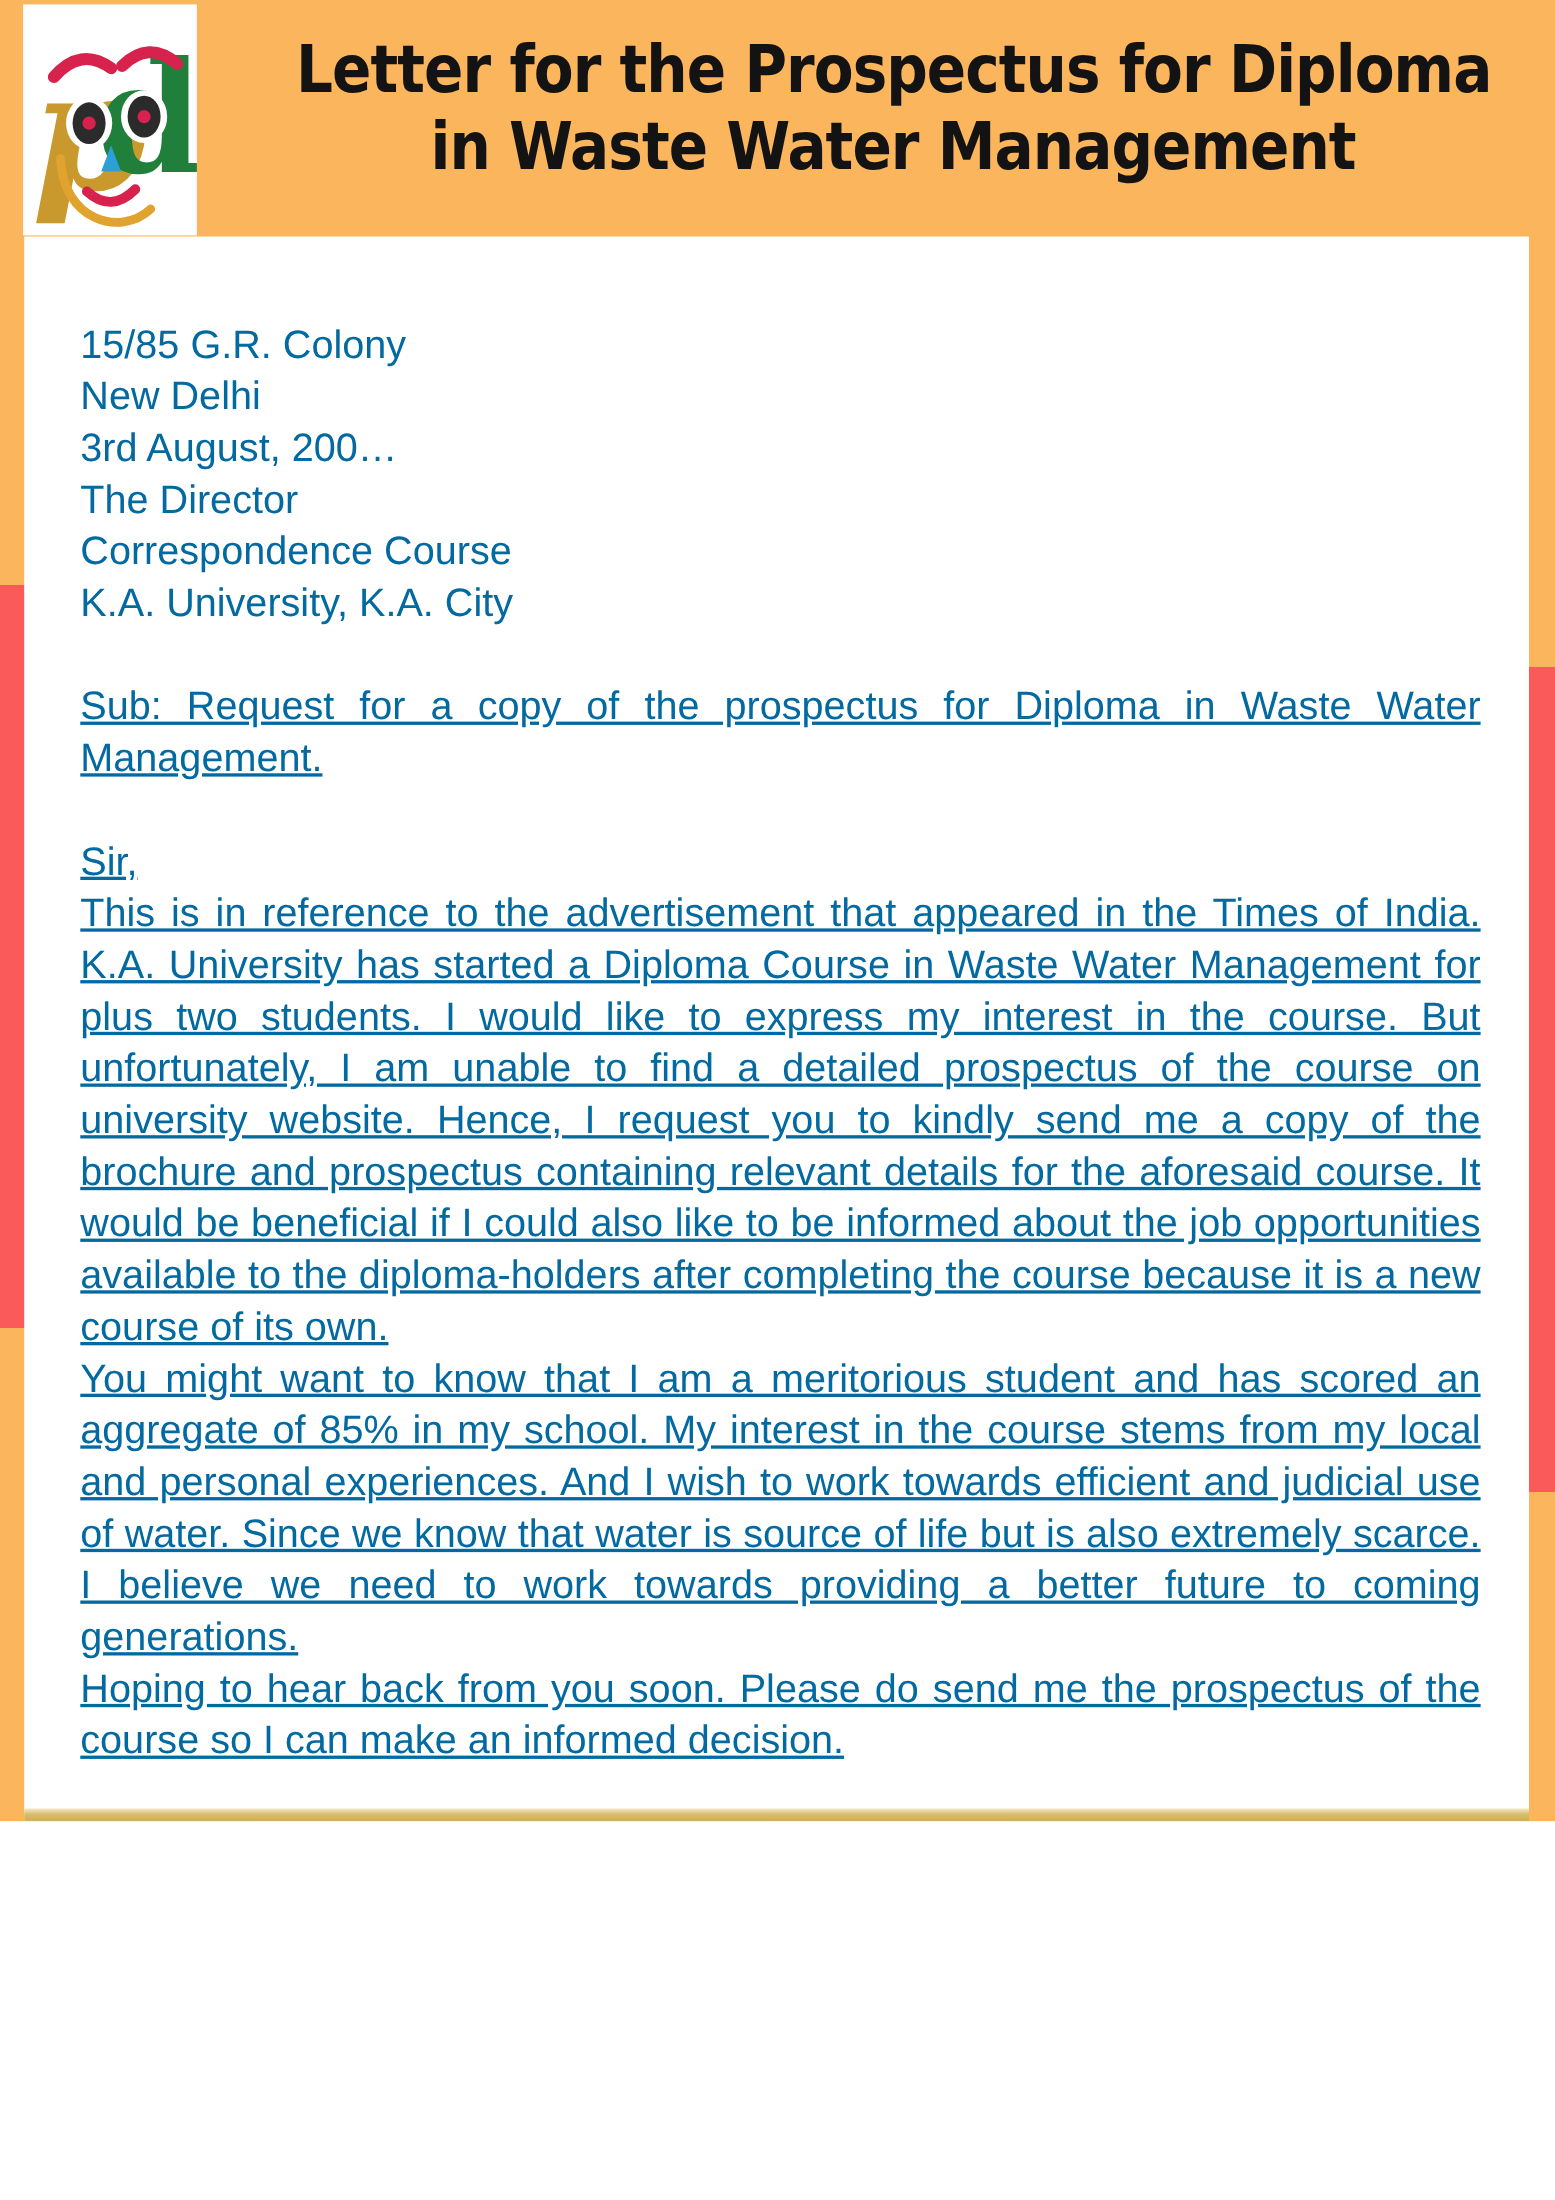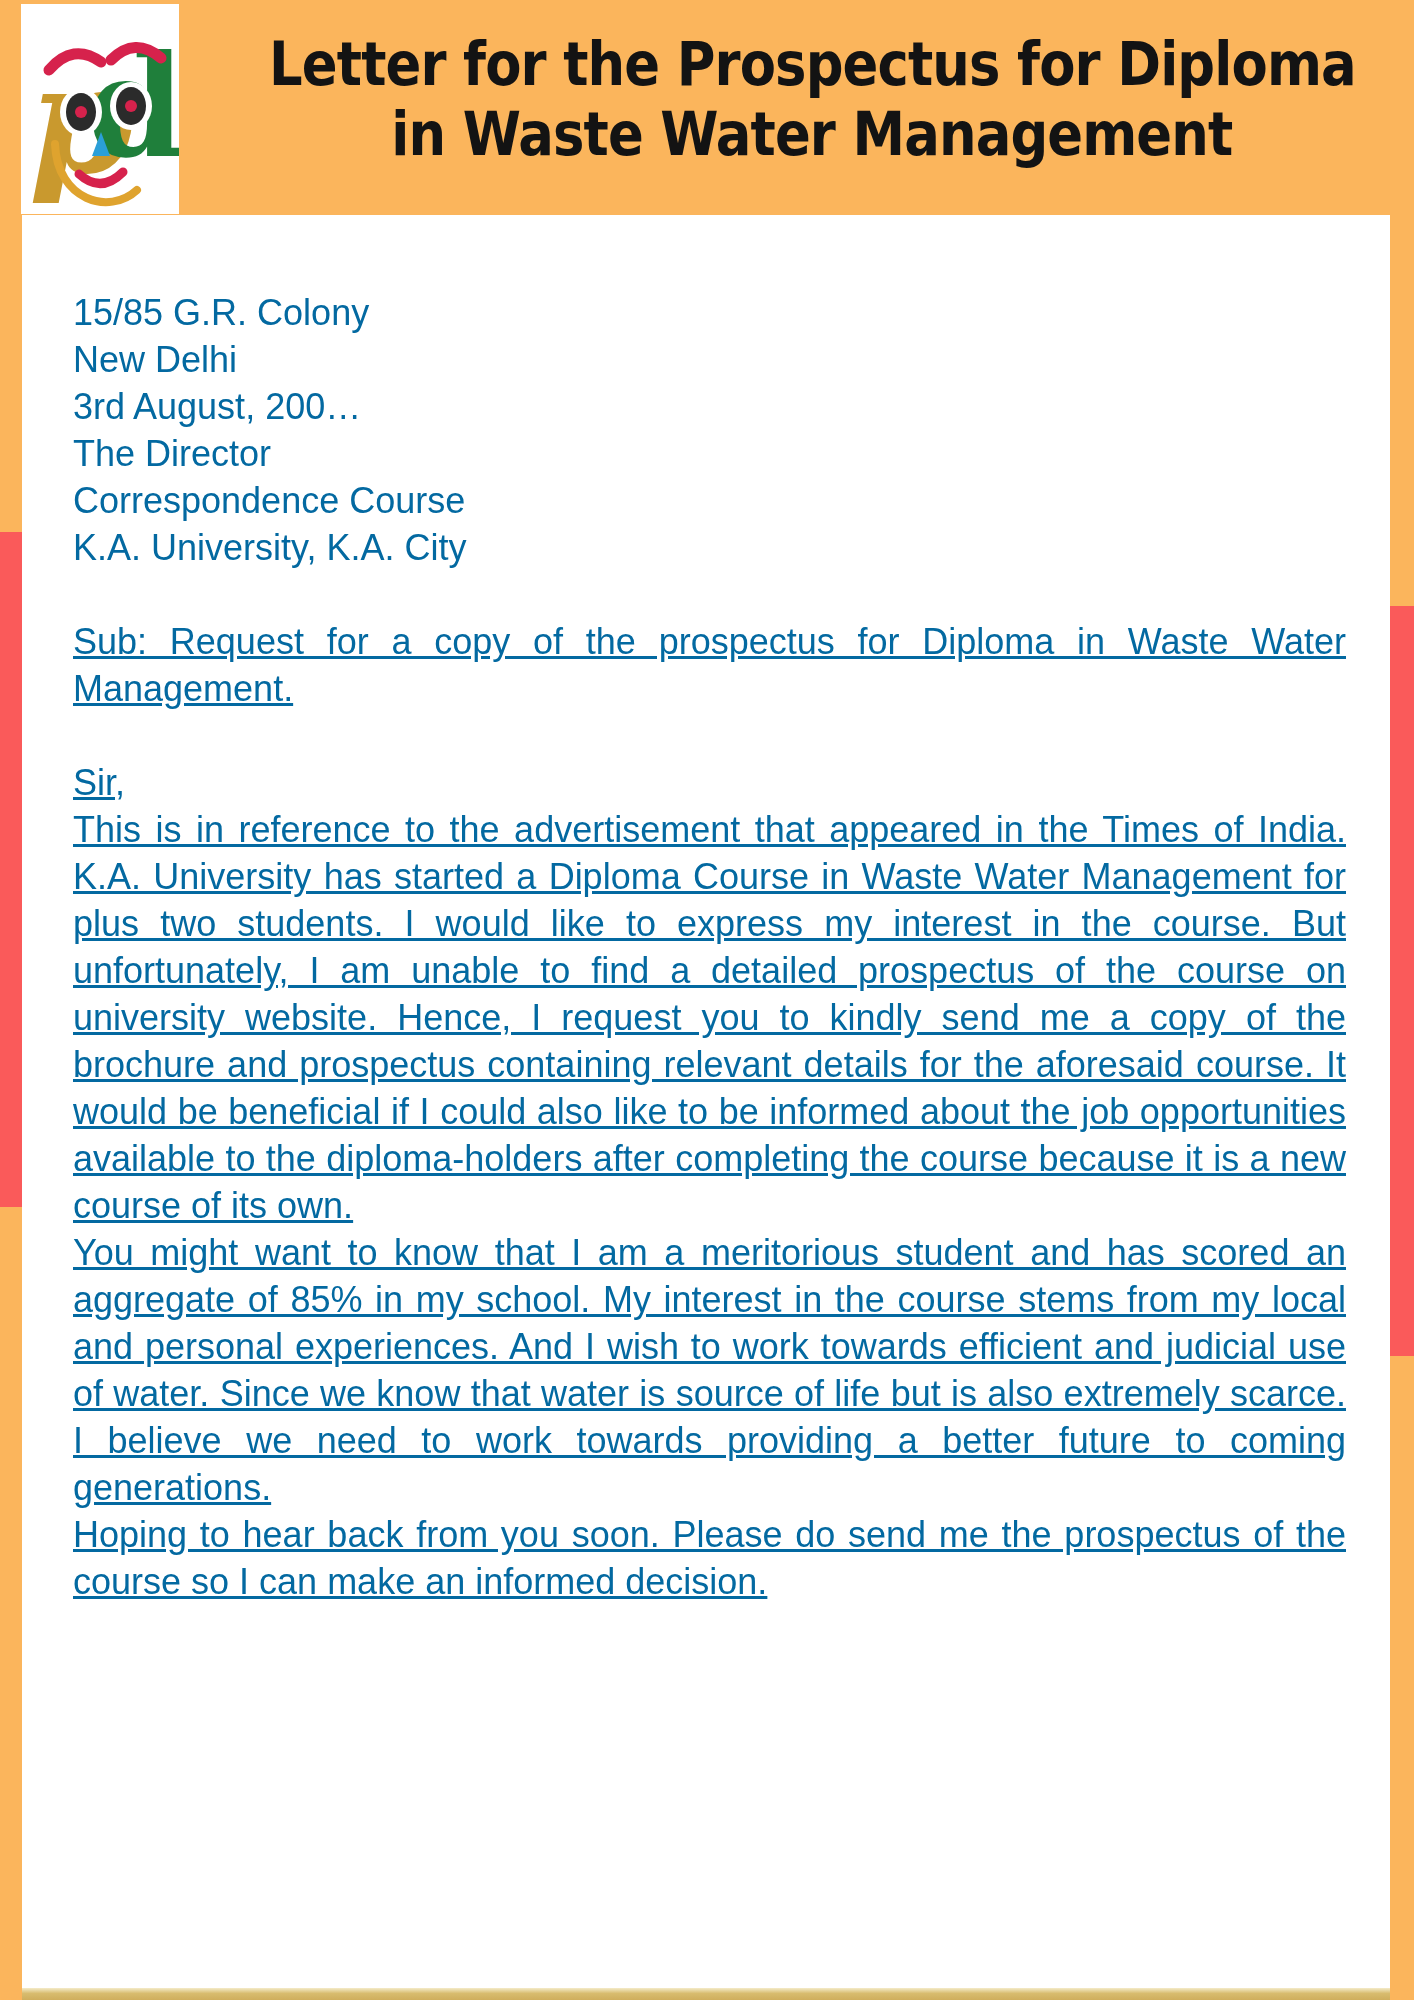--- a/index.html
+++ b/index.html
@@ -1,18 +1,18 @@
 <!DOCTYPE html>
 <html><head>
 <meta charset="utf-8">
 <style>
   html,body{margin:0;padding:0;background:#ffffff;}
   .page{
     position:relative;
-    width:1414px;height:2000px;
+    width:1414px;height:1656px;
     background:#ffffff;
     overflow:hidden;
     font-family:"Liberation Sans",sans-serif;
   }
   
   .bar-left{
     position:absolute;left:0;top:0;bottom:0;width:22px;
     background:linear-gradient(to bottom,
       #FBB55C 0px, #FBB55C 532px,
       #FA5A5A 532px, #FA5A5A 1207px,

